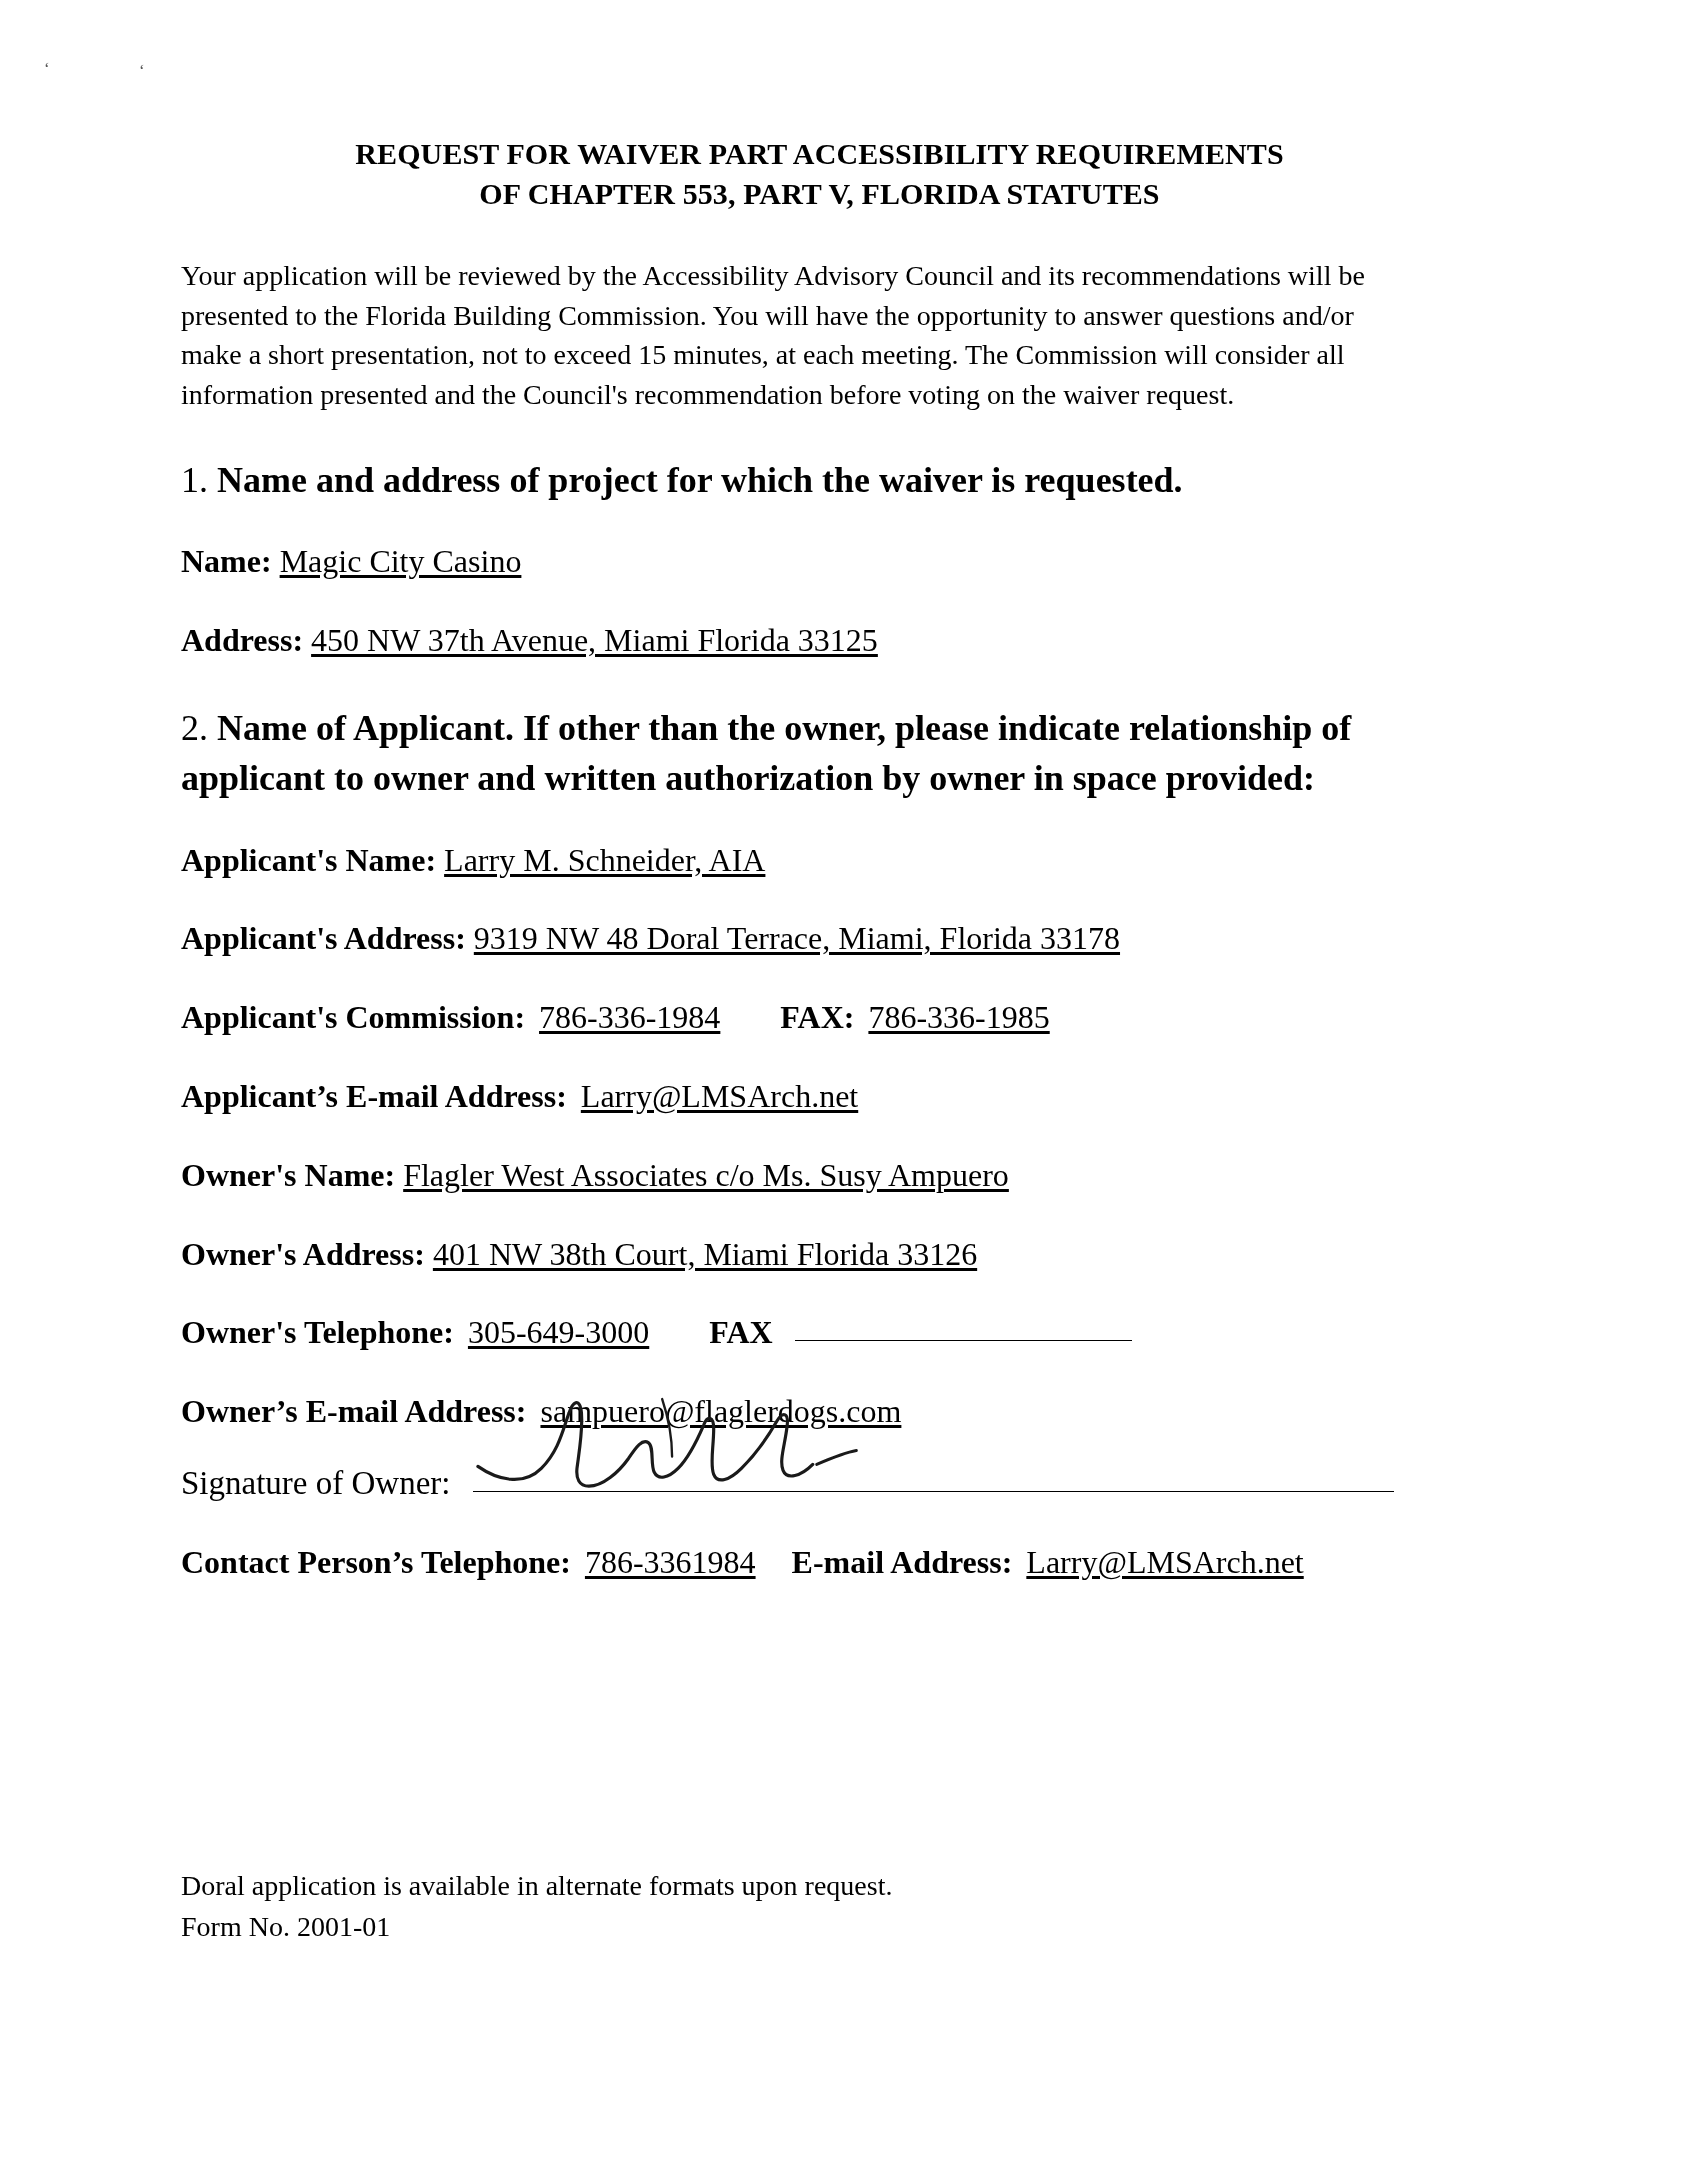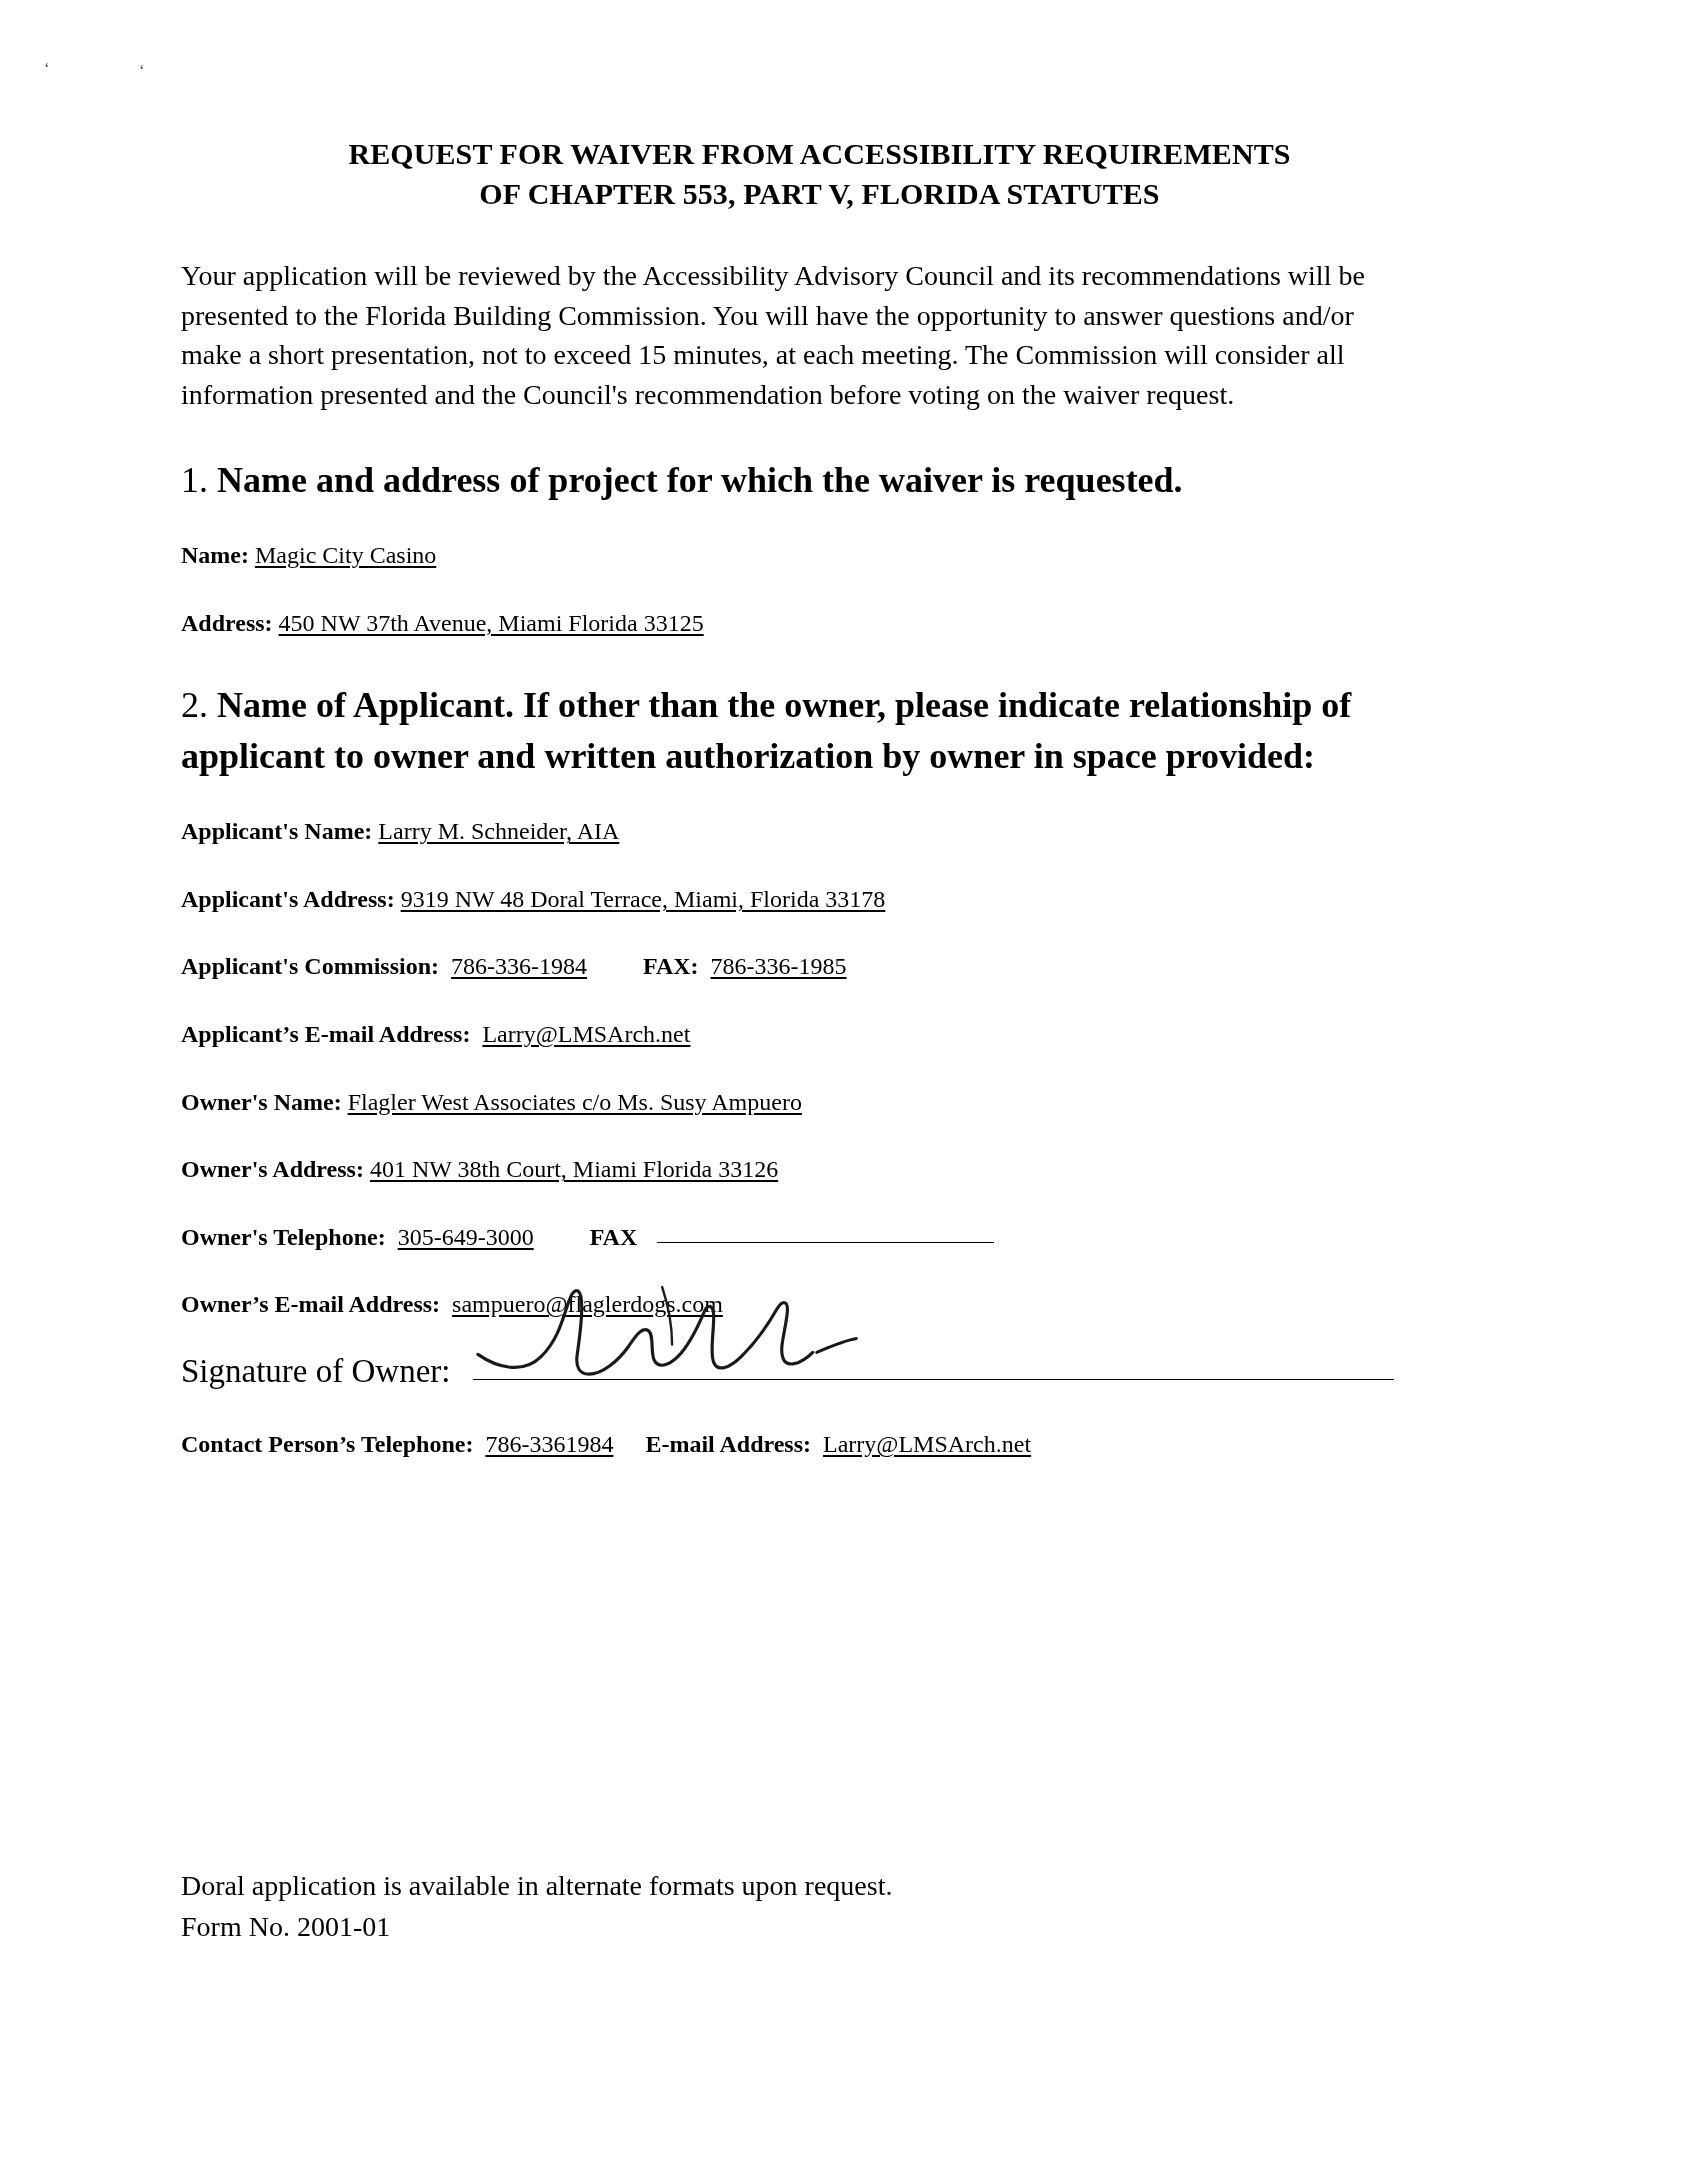--- a/index.html
+++ b/index.html
@@ -60,21 +60,21 @@
 
   .section-q {
     font-size: 36px;
     font-weight: bold;
     line-height: 1.4;
     margin: 40px 0 0 0;
   }
   .section-q .num { font-weight: normal; }
 
   .field {
-    font-size: 24px;
+    font-size: 32px;
     margin: 34px 0 0 0;
     line-height: 1.4;
     white-space: nowrap;
   }
   .field .lbl { font-weight: bold; }
   .field .val {
     text-decoration: underline;
     text-underline-offset: 3px;
     font-weight: normal;
   }
@@ -121,21 +121,21 @@
 <body>
 
 <div class="page">
 
   <span class="artifact art1">‘</span>
   <span class="artifact art2">‘</span>
 
   <div class="content">
 
     <h1 class="title">
-      <span>REQUEST FOR WAIVER FROM ACCESSIBILITY REQUIREMENTS</span>
+      <span>REQUEST FOR WAIVER PART ACCESSIBILITY REQUIREMENTS</span>
       <span class="line2">OF CHAPTER 553, PART V, FLORIDA STATUTES</span>
     </h1>
 
     <p class="intro">Your application will be reviewed by the Accessibility Advisory Council and its recommendations will be presented to the Florida Building Commission. You will have the opportunity to answer questions and/or make a short presentation, not to exceed 15 minutes, at each meeting. The Commission will consider all information presented and the Council's recommendation before voting on the waiver request.</p>
 
     <p class="section-q">
       <span class="num">1.</span>
       <span>Name and address of project for which the waiver is requested.</span>
     </p>
 

